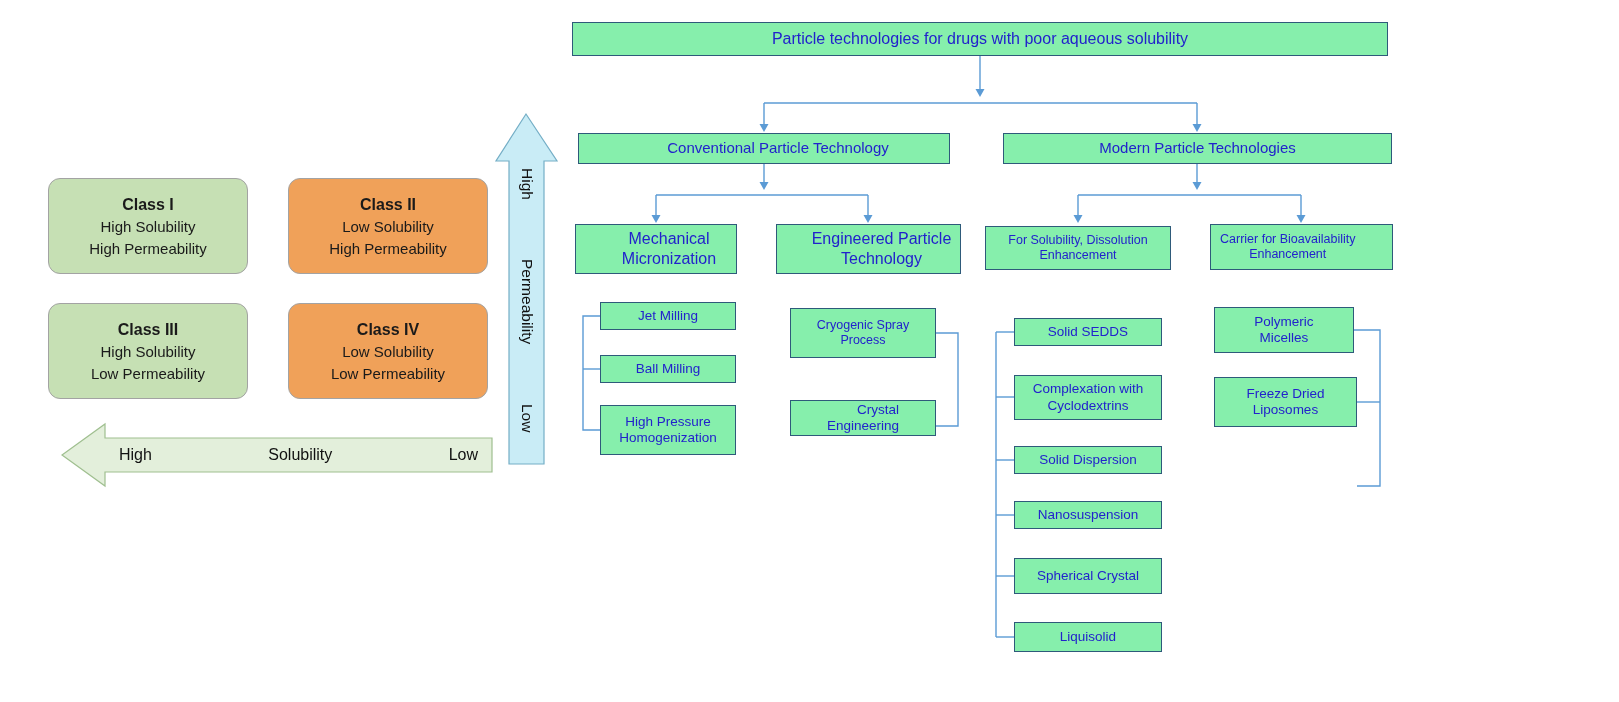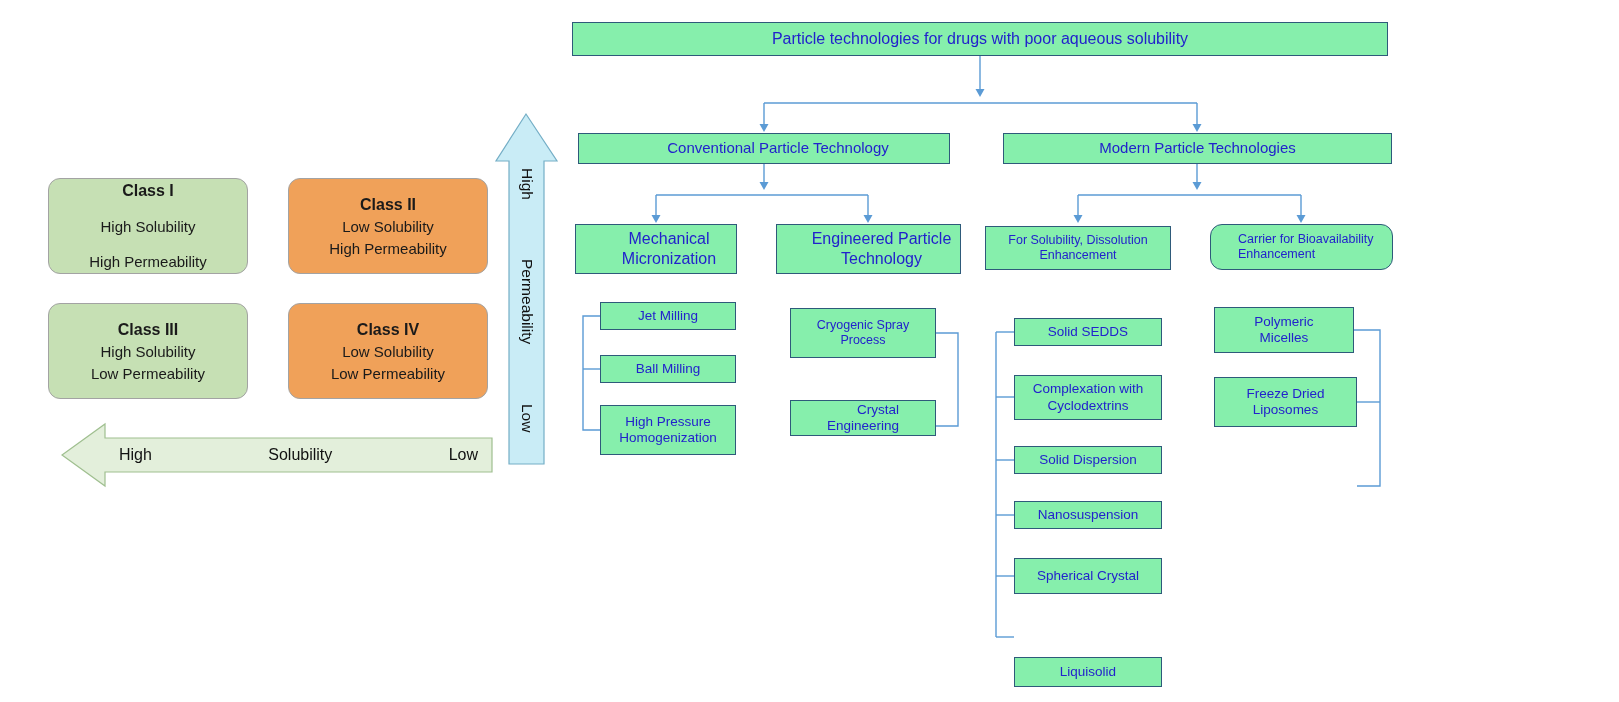--- a/index.html
+++ b/index.html
@@ -31,21 +31,21 @@
     justify-content: center;
     text-align: center;
     line-height: 1.22;
     white-space: pre-line;
     font-size: 13.5px;
   }
   .fbox.root-node  { font-size: 16px; }
   .fbox.branch     { font-size: 15px; }
   .fbox.level2     { font-size: 16px; padding-left: 26px; }
   .fbox.small-node { font-size: 12.5px; }
-  .fbox.align-left { justify-content: flex-start; text-align: left; padding-left: 27px; border-radius: 12px; }
+  .fbox.align-left { justify-content: flex-start; text-align: center; padding-left: 9px; }
 
   
   .bcs-box {
     position: absolute;
     width: 200px;
     height: 96px;
     border-radius: 12px;
     border: 1px solid #a3a3a3;
     display: flex;
     flex-direction: column;
@@ -139,21 +139,21 @@
       <polygon points="1192.5,124 1201.5,124 1197,132"></polygon>
       <polygon points="759.5,182 768.5,182 764,190"></polygon>
       <polygon points="651.5,215 660.5,215 656,223"></polygon>
       <polygon points="863.5,215 872.5,215 868,223"></polygon>
       <polygon points="1192.5,182 1201.5,182 1197,190"></polygon>
       <polygon points="1073.5,215 1082.5,215 1078,223"></polygon>
       <polygon points="1296.5,215 1305.5,215 1301,223"></polygon>
     </g>
   </svg>
 
-  <div class="bcs-box bcs-green" style="left:48px; top:178px;justify-content:space-between;">
+  <div class="bcs-box bcs-green" style="left:48px; top:178px;">
     <div class="bcs-title">Class I</div>
     <div>High Solubility</div>
     <div>High Permeability</div>
   </div>
 
   <div class="bcs-box bcs-orange" style="left:288px; top:178px;">
     <div class="bcs-title">Class II</div>
     <div>Low Solubility</div>
     <div>High Permeability</div>
   </div>
@@ -209,20 +209,20 @@
 Process</div>
   <div class="fbox" style="left:790px; top:400px; width:146px; height:36px;text-align:right;">Crystal
 Engineering</div>
 
   <div class="fbox" style="left:1014px; top:318px; width:148px; height:28px;">Solid SEDDS</div>
   <div class="fbox" style="left:1014px; top:375px; width:148px; height:45px;">Complexation with
 Cyclodextrins</div>
   <div class="fbox" style="left:1014px; top:446px; width:148px; height:28px;">Solid Dispersion</div>
   <div class="fbox" style="left:1014px; top:501px; width:148px; height:28px;">Nanosuspension</div>
   <div class="fbox" style="left:1014px; top:558px; width:148px; height:36px;">Spherical Crystal</div>
-  <div class="fbox" style="left:1014px; top:657px; width:148px; height:30px;">Liquisolid</div>
+  <div class="fbox" style="left:1014px; top:622px; width:148px; height:30px;">Liquisolid</div>
 
   <div class="fbox" style="left:1214px; top:307px; width:140px; height:46px;">Polymeric
 Micelles</div>
   <div class="fbox" style="left:1214px; top:377px; width:143px; height:50px;">Freeze Dried
 Liposomes</div>
 
 </div>
 
 </body></html>

